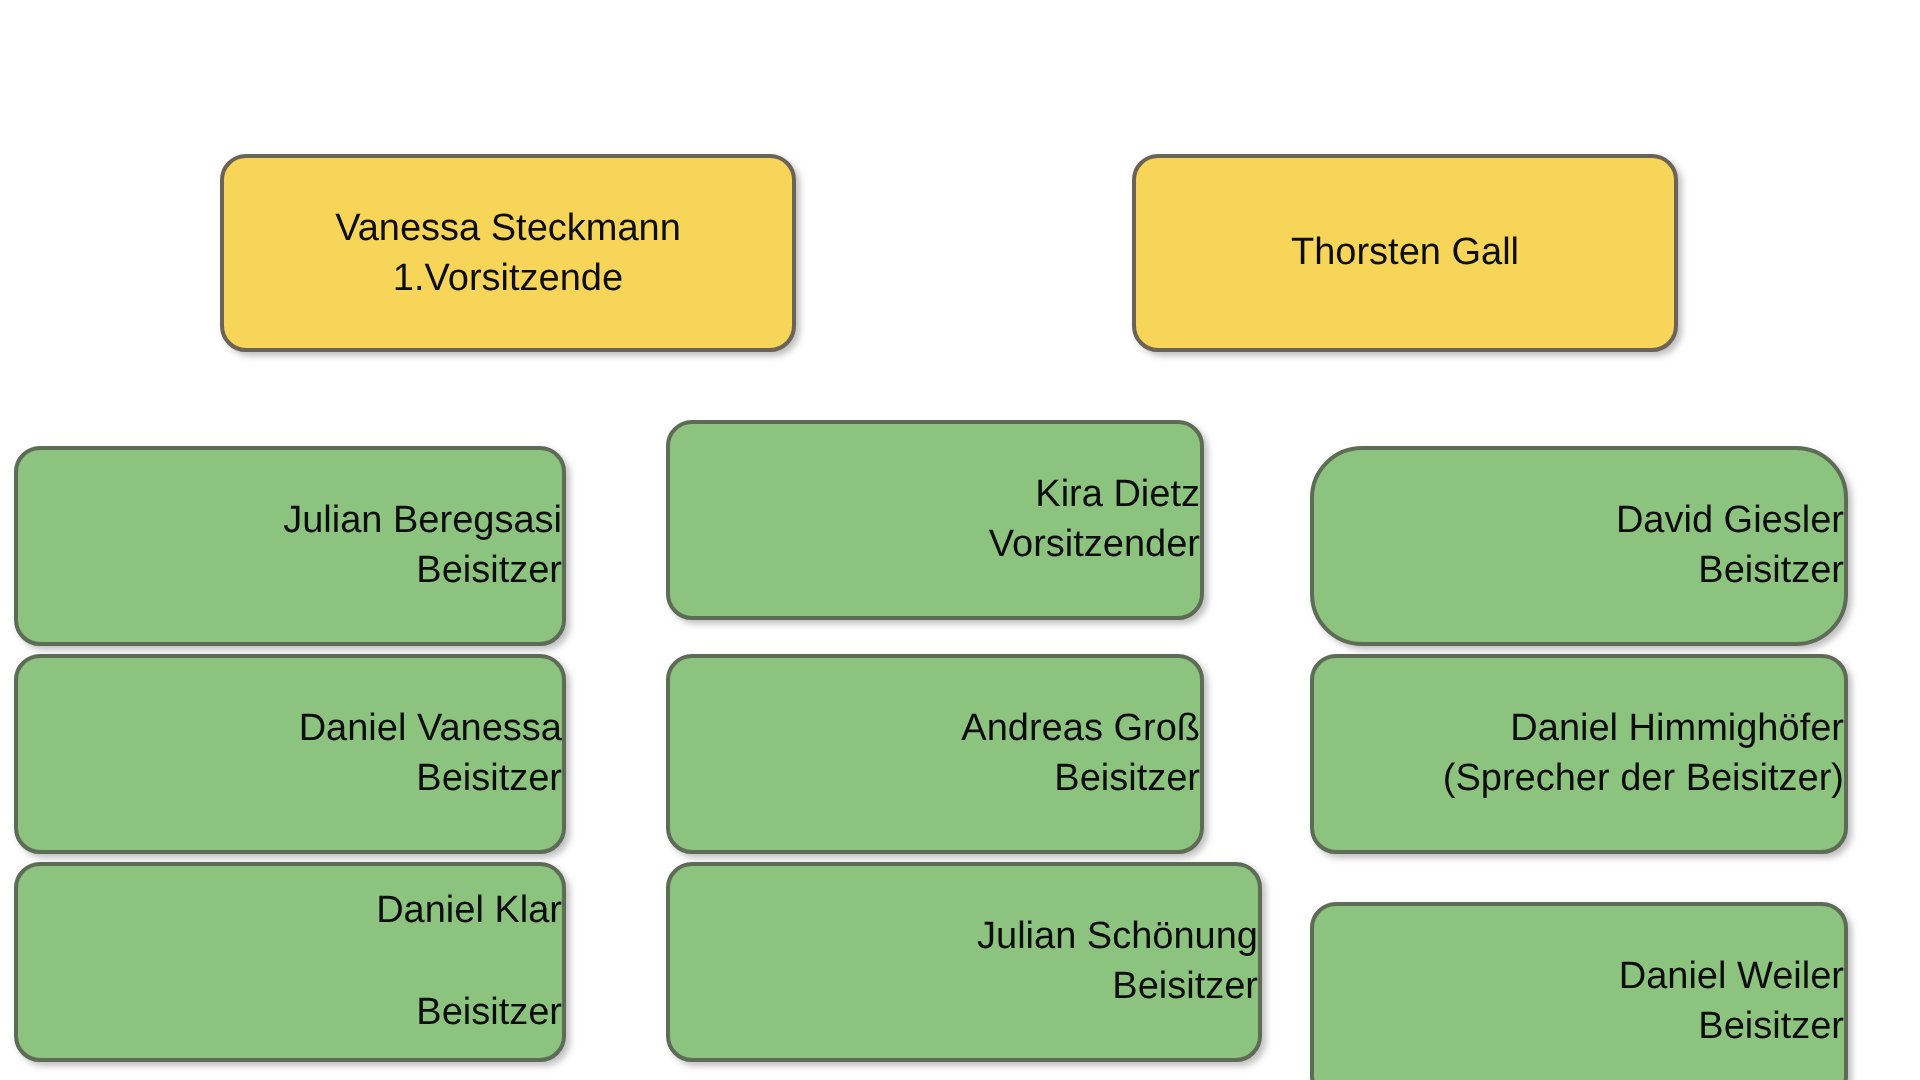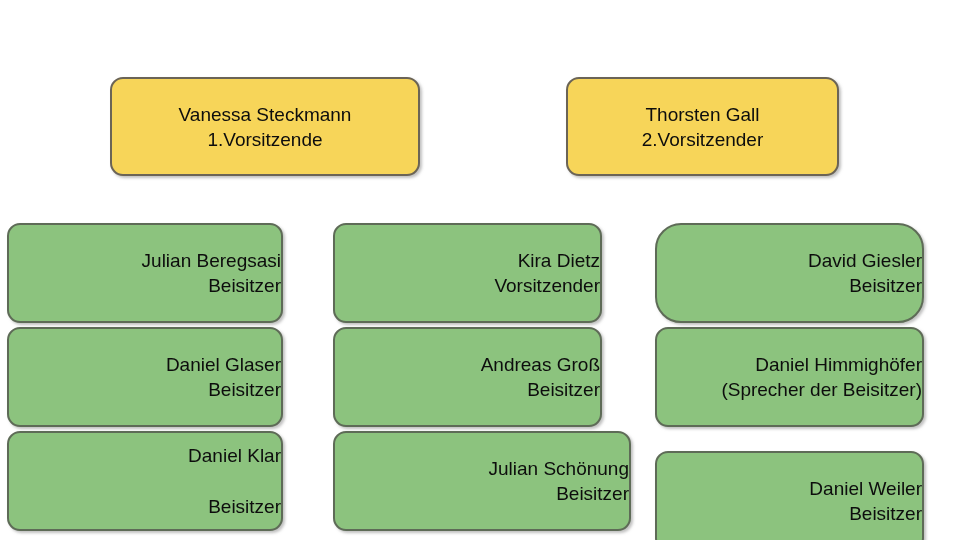--- a/index.html
+++ b/index.html
@@ -52,42 +52,41 @@
 
   .node .line {
     display: block;
     white-space: nowrap;
   }
 </style>
 </head>
 <body>
 
 <div id="org-chart">
-    <div class="node leader" style="left: 110px; top: 77px; width: 310px; height: 99px;">
+    <div class="node leader" style="left: 110px; top: 77px; width: 288px; height: 99px;">
       <span class="line">Vanessa Steckmann</span>
       <span class="line">1.Vorsitzende</span>
     </div>
     <div class="node leader" style="left: 566px; top: 77px; width: 273px; height: 99px;">
       <span class="line">Thorsten Gall</span>
-      <span class="line">2.Vorsitzender</span>
     </div>
     <div class="node member" style="left: 7px; top: 223px; width: 276px; height: 100px;">
       <span class="line">Julian Beregsasi</span>
       <span class="line">Beisitzer</span>
     </div>
-    <div class="node member" style="left: 333px; top: 223px; width: 269px; height: 100px;">
+    <div class="node member" style="left: 333px; top: 210px; width: 269px; height: 100px;">
       <span class="line">Kira Dietz</span>
       <span class="line">Vorsitzender</span>
     </div>
     <div class="node member" style="left: 655px; top: 223px; width: 269px; height: 100px; border-radius: 26px;">
       <span class="line">David Giesler</span>
       <span class="line">Beisitzer</span>
     </div>
     <div class="node member" style="left: 7px; top: 327px; width: 276px; height: 100px;">
-      <span class="line">Daniel Glaser</span>
+      <span class="line">Daniel Vanessa</span>
       <span class="line">Beisitzer</span>
     </div>
     <div class="node member" style="left: 333px; top: 327px; width: 269px; height: 100px;">
       <span class="line">Andreas Groß</span>
       <span class="line">Beisitzer</span>
     </div>
     <div class="node member" style="left: 655px; top: 327px; width: 269px; height: 100px;">
       <span class="line">Daniel Himmighöfer</span>
       <span class="line">(Sprecher der Beisitzer)</span>
     </div>

